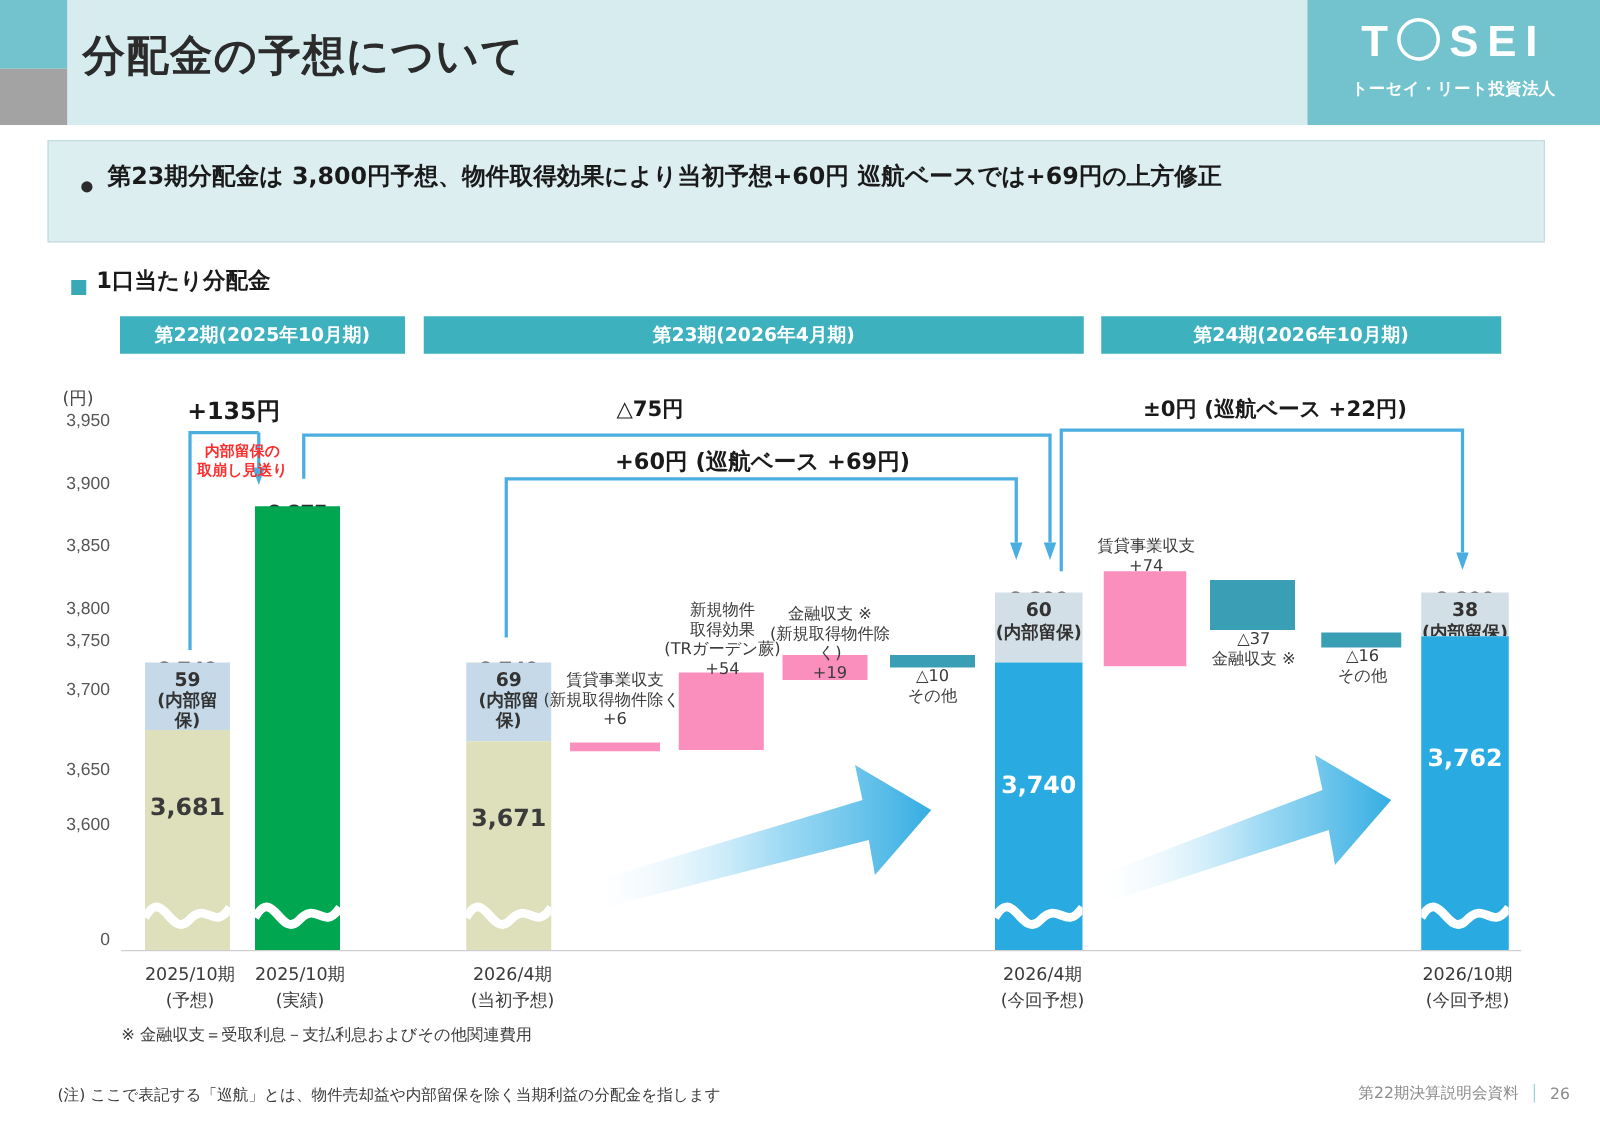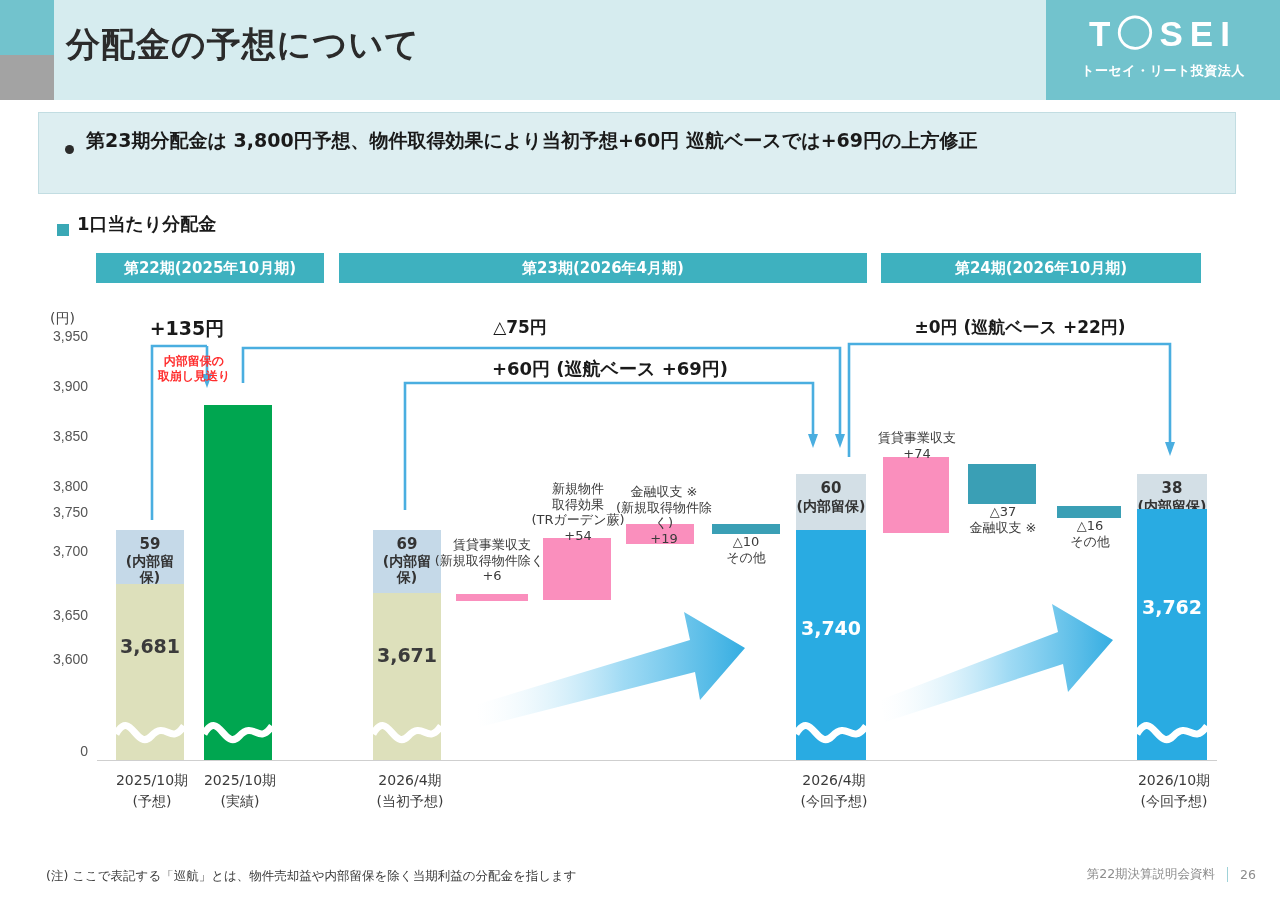--- a/index.html
+++ b/index.html
@@ -371,20 +371,21 @@
   <div class="bracket-label" id="lbl-135" style="left:132px;top:316px;width:110px;font-size:19px;">+135円</div>
   <div class="bracket-label" id="lbl-75" style="left:440px;top:316px;width:160px;font-size:17px;">△75円</div>
   <div class="bracket-label" id="lbl-60" style="left:380px;top:357px;width:460px;font-size:18px;">+60円 (巡航ベース +69円)</div>
   <div class="bracket-label" id="lbl-0" style="left:860px;top:316px;width:320px;font-size:17px;">±0円 (巡航ベース +22円)</div>
 
   <div id="reserve-note">
       <div>内部留保の</div>
       <div>取崩し見送り</div>
     </div>
 
+  <div id="footnote-1">※ 金融収支＝受取利息－支払利息およびその他関連費用</div>
   <div id="note-bottom">(注) ここで表記する「巡航」とは、物件売却益や内部留保を除く当期利益の分配金を指します</div>
   <div id="footer-right">
     <span>第22期決算説明会資料</span>
     <span id="footer-divider"></span>
     <span>26</span>
   </div>
 
 </div>
 
 </body></html>

